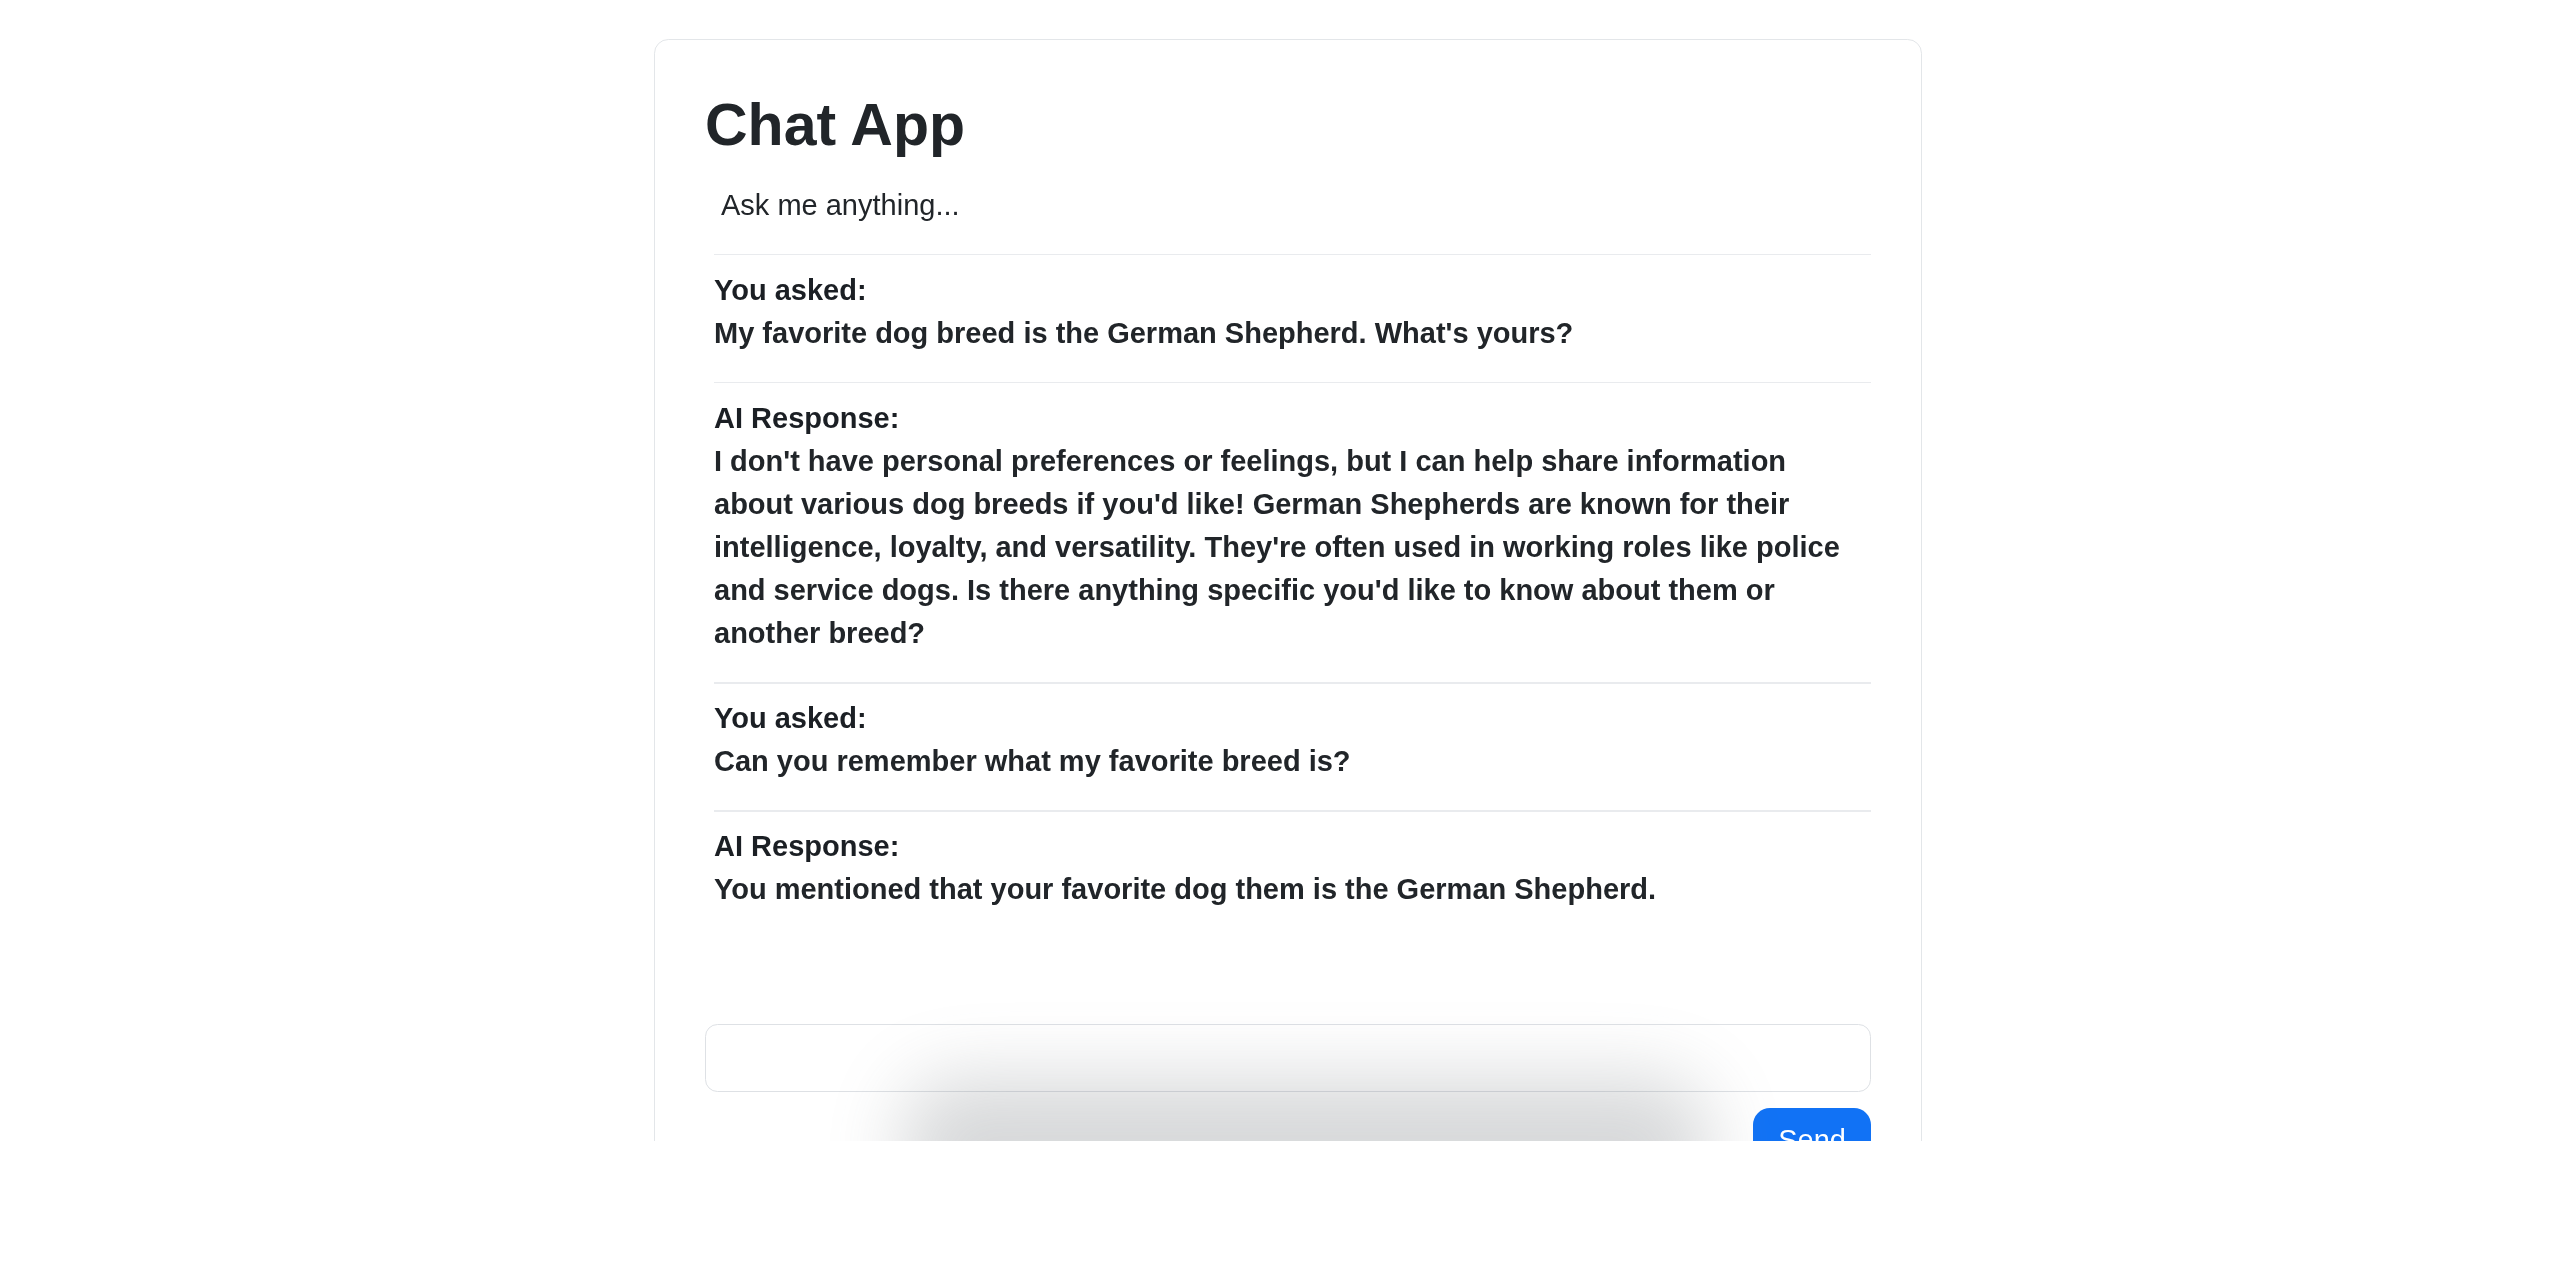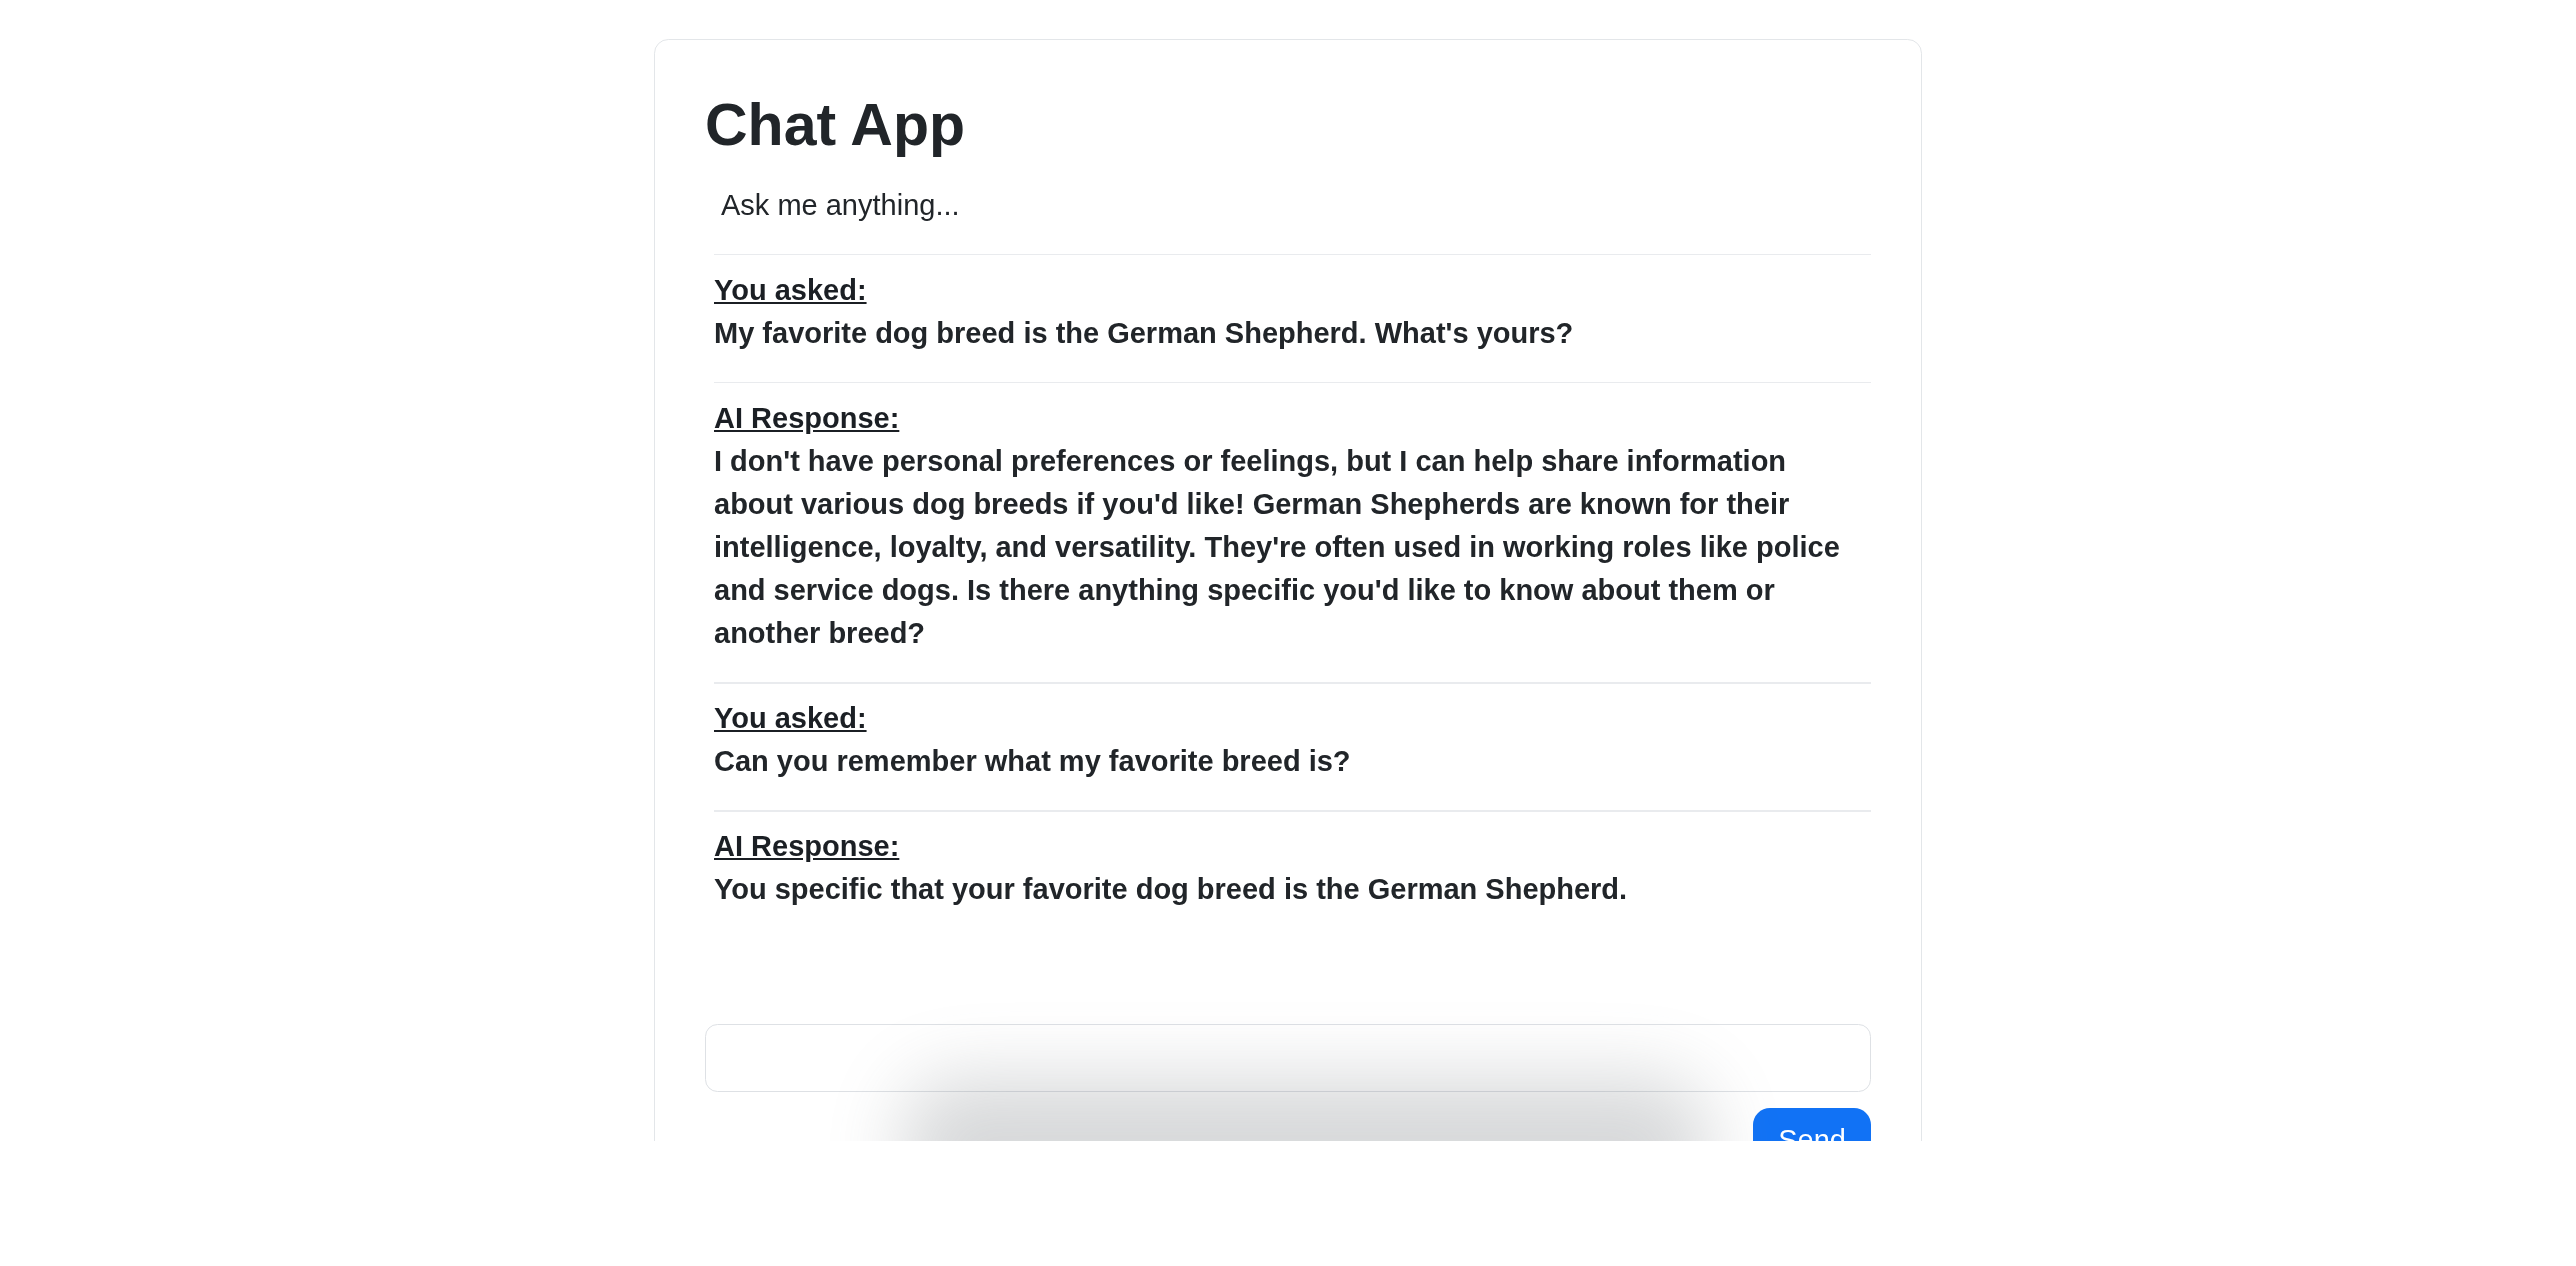--- a/index.html
+++ b/index.html
@@ -46,21 +46,20 @@
     background: #e9ebee;
   }
   .msg {
     padding: 13.4px 0 27px;
     font-size: 29px;
     line-height: 43px;
   }
   .msg-label {
     font-weight: 700;
     color: #1b1f24;
-    text-decoration: underline;
   }
   .msg-text {
     font-weight: 700;
     color: #212529;
   }
   .spacer { height: 86px; }
   .chat-input {
     display: block;
     box-sizing: border-box;
     width: 100%;
@@ -129,21 +128,21 @@
 
       <div class="divider"></div>
       <div class="msg">
         <div class="msg-label">You asked:</div>
         <div class="msg-text">Can you remember what my favorite breed is?</div>
       </div>
 
       <div class="divider"></div>
       <div class="msg">
         <div class="msg-label">AI Response:</div>
-        <div class="msg-text">You specific that your favorite dog breed is the German Shepherd.</div>
+        <div class="msg-text">You mentioned that your favorite dog them is the German Shepherd.</div>
       </div>
 
     </div>
 
     <div class="spacer"></div>
 
     <input type="text" class="chat-input" value="" style="">
 
     <div class="send-row">
       <button class="send-btn">Send</button>

